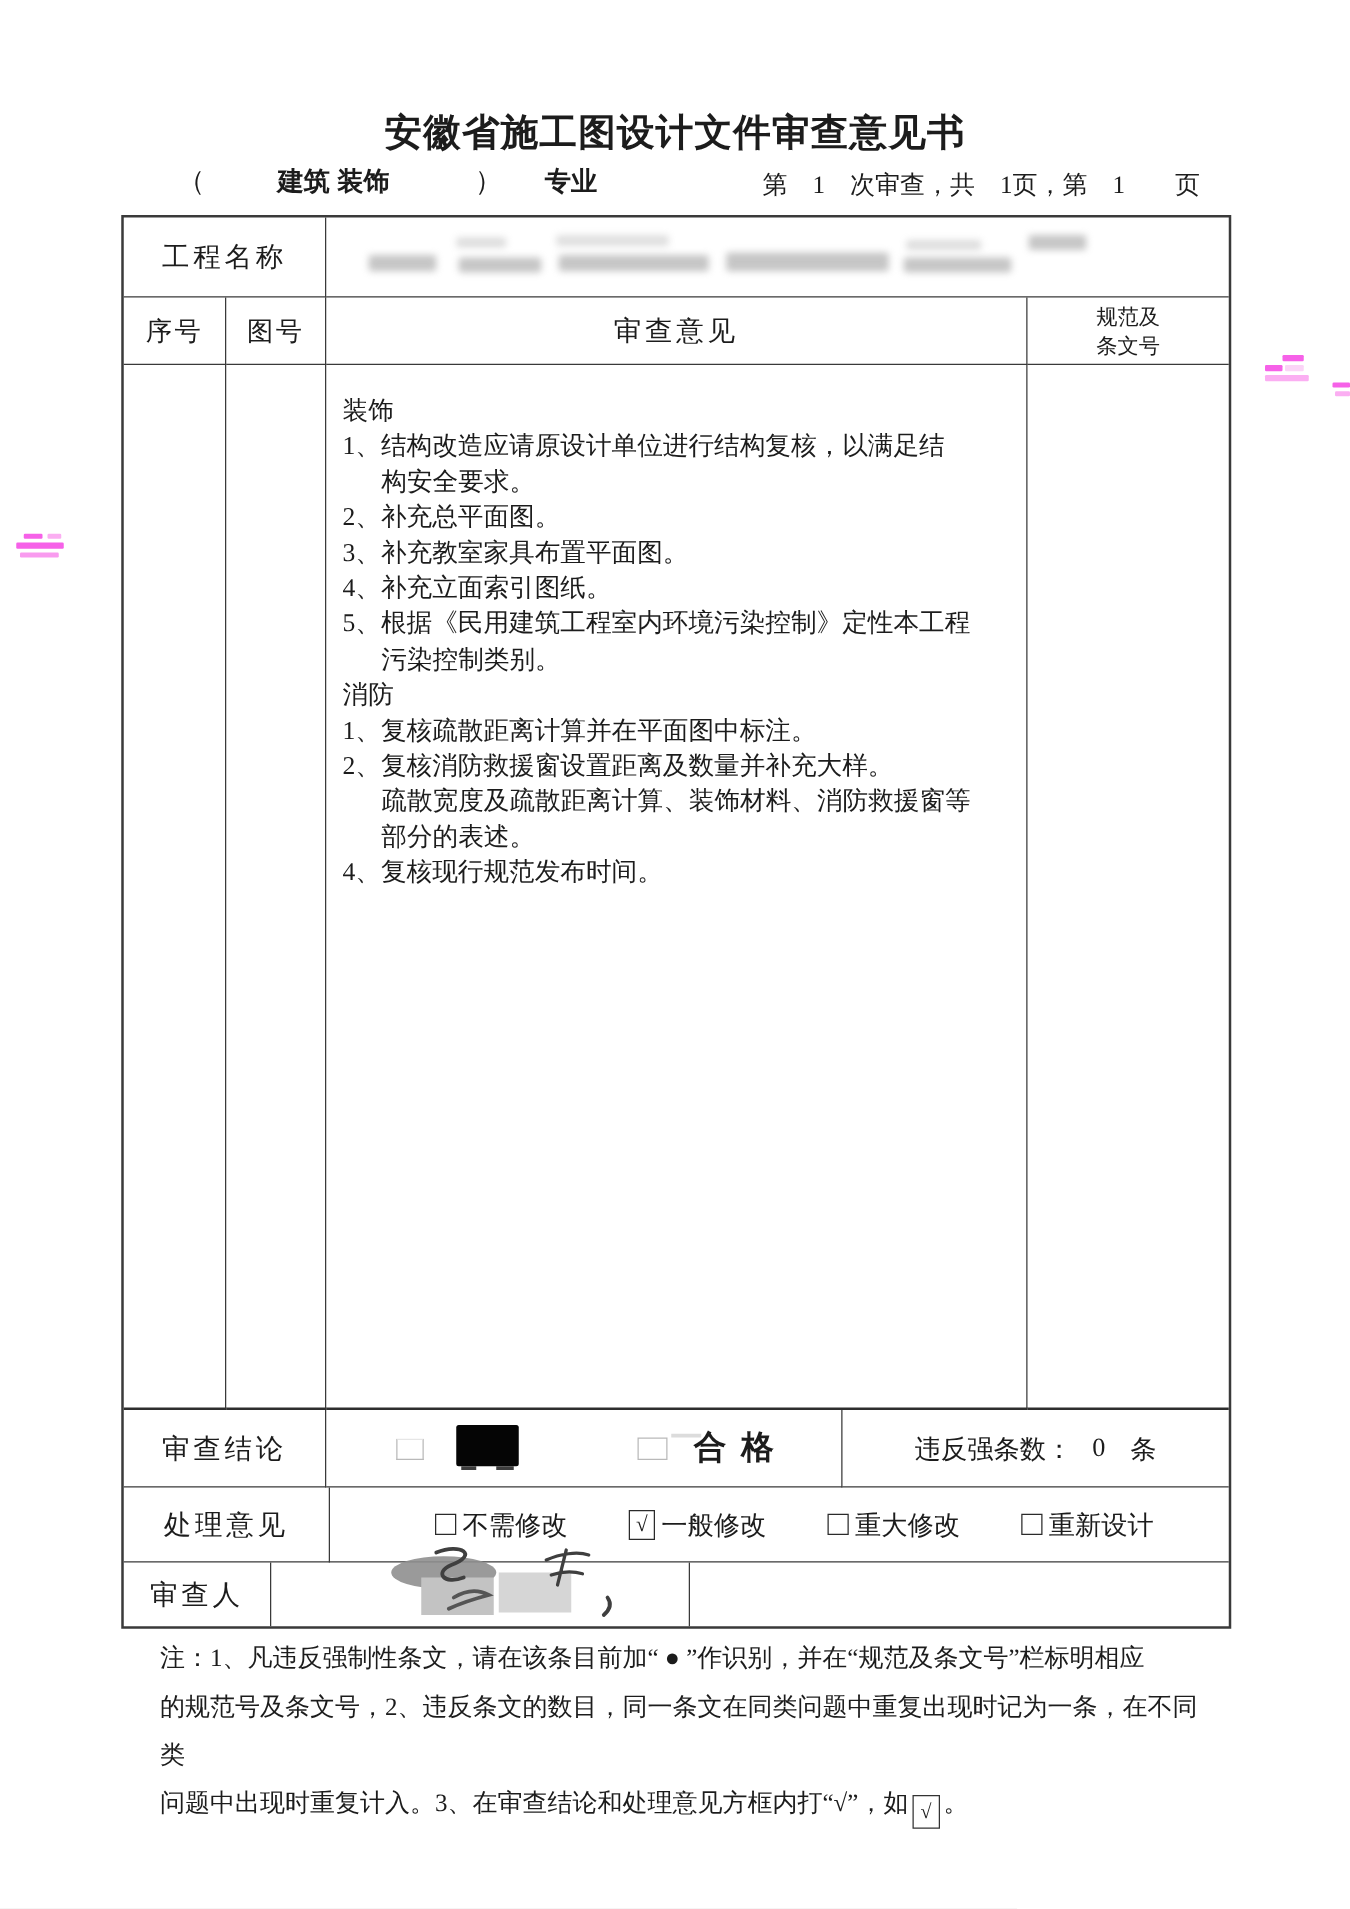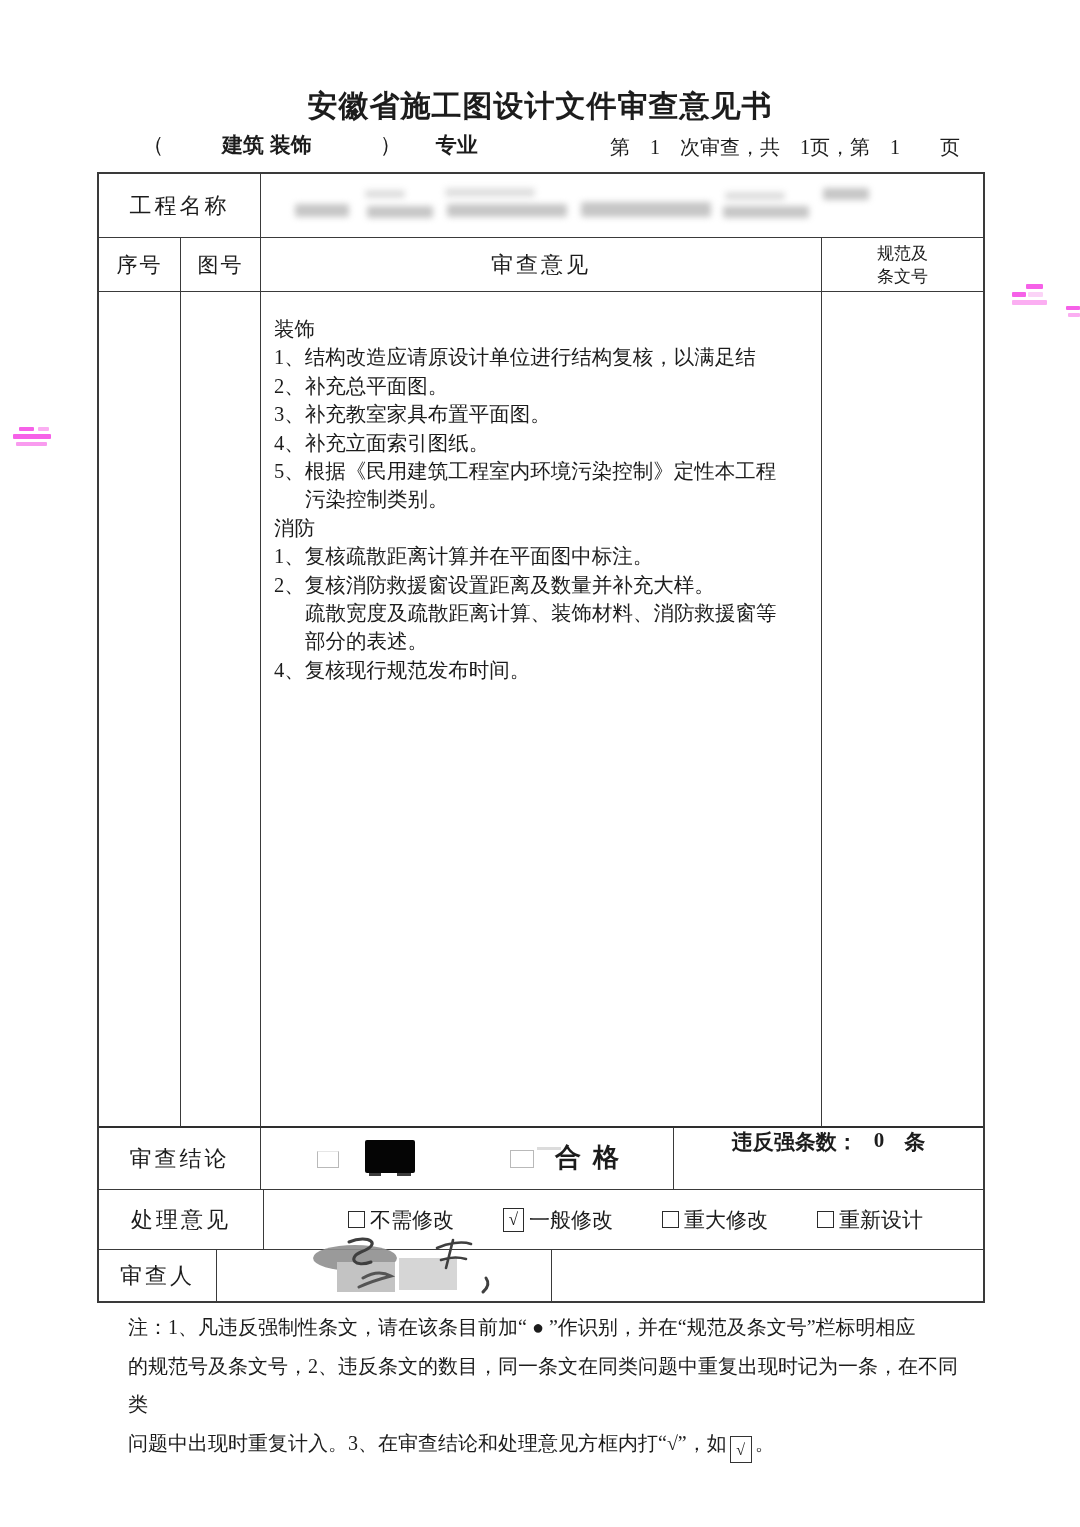--- a/index.html
+++ b/index.html
@@ -40,21 +40,21 @@
 
   
   .concl-cell{position:relative;}
   .cb-faint{position:absolute;border:1px solid #b9b9b9;background:#fff;}
   .redact-blob{position:absolute;left:104px;top:12px;width:50px;height:33px;background:#050505;border-radius:2px;}
   .blob-tail1{position:absolute;left:108px;top:45px;width:12px;height:3px;background:#3c3c3c;}
   .blob-tail2{position:absolute;left:136px;top:45px;width:14px;height:3px;background:#3c3c3c;}
   .faint-dash{position:absolute;left:276px;top:19px;width:24px;height:3px;background:#dcdcdc;}
   .pass-text{position:absolute;left:294px;top:12px;font-size:26px;letter-spacing:12px;
              font-family:"Liberation Sans","DejaVu Sans",sans-serif;font-weight:600;}
-  .violation{display:flex;align-items:flex-start;justify-content:center;font-size:21px;font-weight:bold;}
+  .violation{display:flex;align-items:center;justify-content:center;font-size:21px;}
   .violation .num{margin:0 20px 0 16px;}
 
   
   .options-row{display:flex;align-items:center;height:100%;padding-left:84px;gap:49px;font-size:21px;}
   .opt{display:inline-flex;align-items:center;white-space:nowrap;}
   .box{display:inline-flex;align-items:center;justify-content:center;width:15px;height:15px;
        border:1.5px solid #2b2b2b;margin-right:5px;font-size:13px;line-height:1;}
   .opt.checked .box{width:19px;height:22px;font-size:17px;}
 
   
@@ -109,20 +109,21 @@
 
     <div class="cell br bb2" style="left:0;top:118px;width:82px;height:836px;"></div>
     <div class="cell br bb2" style="left:82px;top:118px;width:80px;height:836px;"></div>
     <div class="cell br bb2" style="left:162px;top:118px;width:561px;height:836px;">
       <div class="opinion-text">
 
           <div class="op-line"><span>装饰</span></div>
 
           <div class="op-line"><span>1、结构改造应请原设计单位进行结构复核，以满足结</span></div>
 
+          <div class="op-line indent"><span>构安全要求。</span></div>
 
           <div class="op-line"><span>2、补充总平面图。</span></div>
 
           <div class="op-line"><span>3、补充教室家具布置平面图。</span></div>
 
           <div class="op-line"><span>4、补充立面索引图纸。</span></div>
 
           <div class="op-line"><span>5、根据《民用建筑工程室内环境污染控制》定性本工程</span></div>
 
           <div class="op-line indent"><span>污染控制类别。</span></div>

